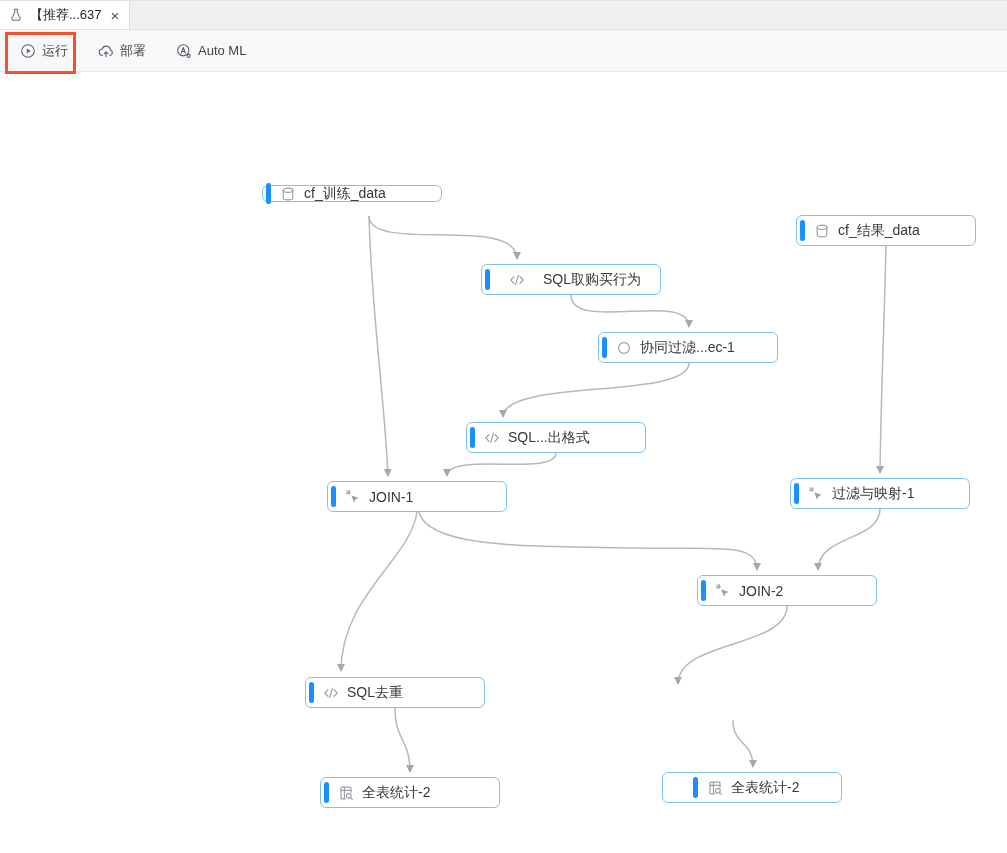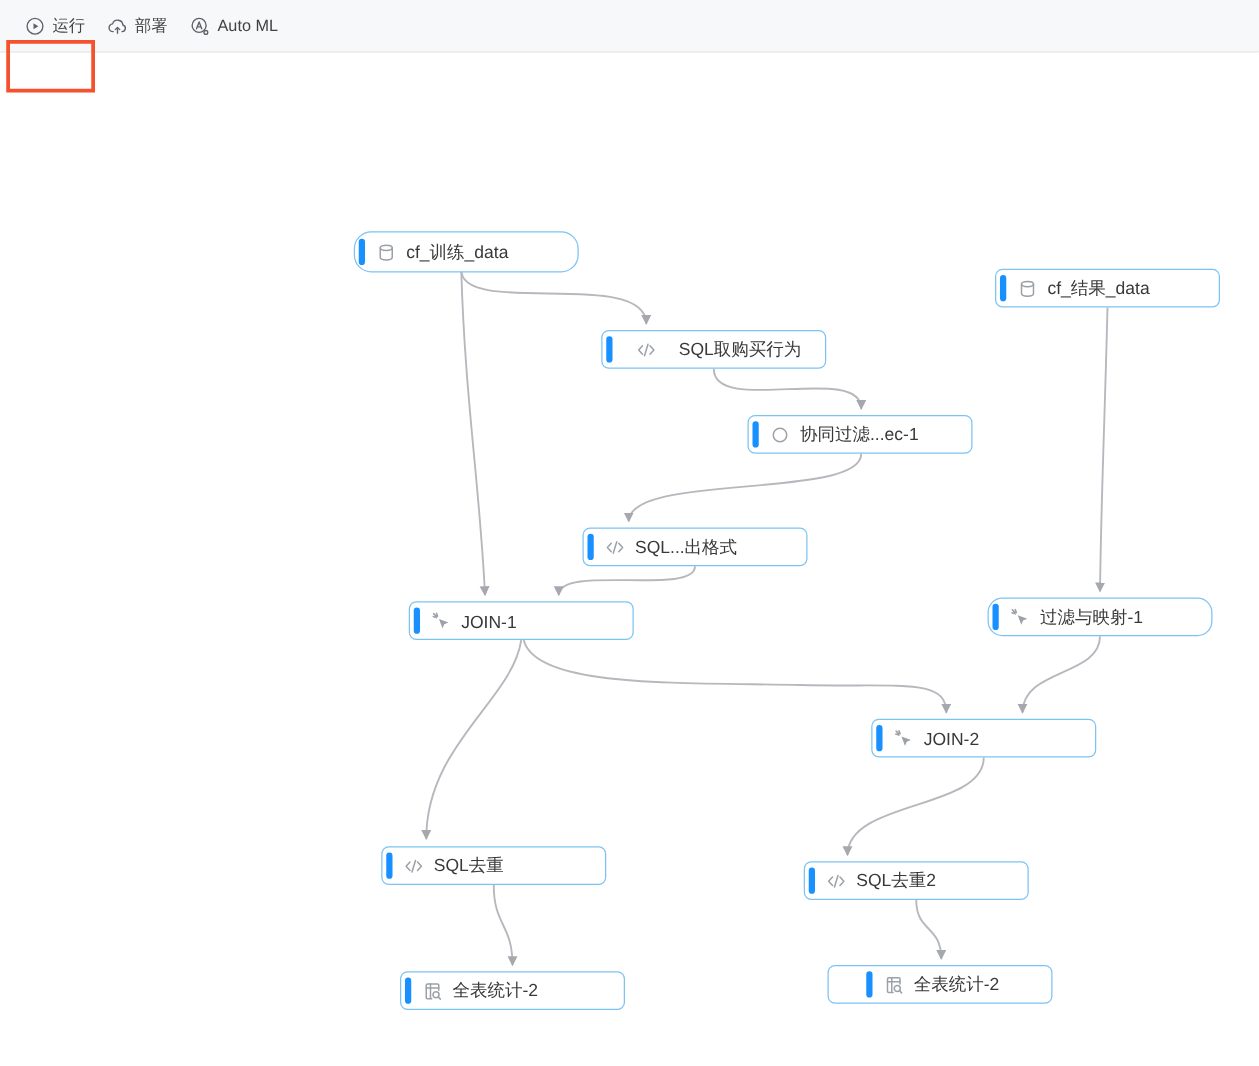--- a/index.html
+++ b/index.html
@@ -35,21 +35,21 @@
     display:flex;align-items:stretch;
   }
   .tab{
     background:#fff;display:flex;align-items:center;gap:7px;padding:0 10px 0 9px;
     border-right:1px solid #dcdcdc;font-size:13px;color:#262626;cursor:pointer;
   }
   .tab .ticon svg{width:14px;height:14px;stroke:#6f7479;fill:none;stroke-width:1.2;stroke-linecap:round;stroke-linejoin:round;display:block}
   .tab .close{color:#4d4d4d;font-size:15px;line-height:1;margin-left:2px;cursor:pointer}
   .toolbar{
     height:42px;background:#f7f8fa;border-bottom:1px solid #e7e7e7;
-    display:flex;align-items:center;padding-left:20px;gap:18px;
+    display:flex;align-items:center;padding-left:20px;gap:30px;
   }
   .tool{display:flex;align-items:center;gap:6px;font-size:13px;color:#434343;cursor:pointer;background:none;border:none;padding:0}
   .tool svg{width:16px;height:16px;stroke:#5f6368;fill:none;stroke-width:1.1;stroke-linecap:round;stroke-linejoin:round;display:block}
   
   .highlight{
     position:absolute;left:5px;top:32px;width:71px;height:42px;
     border:3px solid var(--highlight);z-index:10;pointer-events:none;
   }
 </style>
 </head>
@@ -69,21 +69,21 @@
       <path d="M556,453 C556,477 447,451 447,476" class="edge" marker-end="url(#arrowhead)"></path>
       <path d="M886,246 C884,330 881,395 880,473" class="edge" marker-end="url(#arrowhead)"></path>
       <path d="M417,512 C410,560 341,596 341,671" class="edge" marker-end="url(#arrowhead)"></path>
       <path d="M419,512 C428,550 540,546 640,548 C720,550 757,542 757,570" class="edge" marker-end="url(#arrowhead)"></path>
       <path d="M880,509 C880,541 818,535 818,570" class="edge" marker-end="url(#arrowhead)"></path>
       <path d="M787,606 C787,648 678,640 678,684" class="edge" marker-end="url(#arrowhead)"></path>
       <path d="M395,708 C395,741 410,739 410,772" class="edge" marker-end="url(#arrowhead)"></path>
       <path d="M733,720 C733,746 753,740 753,767" class="edge" marker-end="url(#arrowhead)"></path>
     </svg>
 
-<div class="node" style="left: 283px; top: 185px; width: 180px; height: 33px; border-radius: 14px;">
+<div class="node" style="left: 262px; top: 185px; width: 180px; height: 17px;">
       <span class="bar"></span>
       <span class="nicon">
         <svg viewBox="0 0 16 16">
           <ellipse cx="8" cy="4.2" rx="4.8" ry="2.1"></ellipse>
           <path d="M3.2 4.2v7.6c0 1.2 2.1 2.1 4.8 2.1s4.8-.9 4.8-2.1V4.2"></path>
         </svg>
       </span>
       <span class="nlabel">cf_训练_data</span>
     </div>
     <div class="node" style="left: 796px; top: 215px; width: 180px; height: 31px;">
@@ -126,21 +126,21 @@
     <div class="node" style="left: 327px; top: 481px; width: 180px; height: 31px;">
       <span class="bar"></span>
       <span class="nicon">
         <svg viewBox="0 0 16 16">
           <path d="M1.6 4.2 4.1 5.1M4.2 1.6 5.1 4.1M1.9 1.9 3.9 3.9"></path>
           <path d="M6.2 6.2l7.6 2.8-3.4 1.4-1.4 3.4z" fill="#9ba1a7" stroke="none"></path>
         </svg>
       </span>
       <span class="nlabel">JOIN-1</span>
     </div>
-    <div class="node" style="left: 790px; top: 478px; width: 180px; height: 31px; border-radius: 12px;">
+    <div class="node" style="left: 790px; top: 478px; width: 180px; height: 31px;">
       <span class="bar"></span>
       <span class="nicon">
         <svg viewBox="0 0 16 16">
           <path d="M1.6 4.2 4.1 5.1M4.2 1.6 5.1 4.1M1.9 1.9 3.9 3.9"></path>
           <path d="M6.2 6.2l7.6 2.8-3.4 1.4-1.4 3.4z" fill="#9ba1a7" stroke="none"></path>
         </svg>
       </span>
       <span class="nlabel">过滤与映射-1</span>
     </div>
     <div class="node" style="left: 697px; top: 575px; width: 180px; height: 31px;">
@@ -154,29 +154,20 @@
       <span class="nlabel">JOIN-2</span>
     </div>
     <div class="node" style="left: 305px; top: 677px; width: 180px; height: 31px;">
       <span class="bar"></span>
       <span class="nicon">
         <svg viewBox="0 0 16 16">
           <path d="M5 4.6 1.9 8 5 11.4M11 4.6 14.1 8 11 11.4M9.4 3.4 6.6 12.6"></path>
         </svg>
       </span>
       <span class="nlabel">SQL去重</span>
-    </div>
-    <div class="node" style="left: 643px; top: 689px; width: 180px; height: 31px;">
-      <span class="bar"></span>
-      <span class="nicon">
-        <svg viewBox="0 0 16 16">
-          <path d="M5 4.6 1.9 8 5 11.4M11 4.6 14.1 8 11 11.4M9.4 3.4 6.6 12.6"></path>
-        </svg>
-      </span>
-      <span class="nlabel">SQL去重2</span>
     </div>
     <div class="node" style="left: 320px; top: 777px; width: 180px; height: 31px;">
       <span class="bar"></span>
       <span class="nicon">
         <svg viewBox="0 0 16 16">
           <path d="M13 7.2V3.1c0-.6-.4-1-1-1H4c-.6 0-1 .4-1 1v9.8c0 .6.4 1 1 1h3.4"></path>
           <path d="M3 5.4h10M6.4 2.1v11"></path>
           <circle cx="10.8" cy="10.8" r="2.4"></circle>
           <path d="M12.6 12.6 14.3 14.3"></path>
         </svg>
@@ -191,20 +182,31 @@
           <path d="M3 5.4h10M6.4 2.1v11"></path>
           <circle cx="10.8" cy="10.8" r="2.4"></circle>
           <path d="M12.6 12.6 14.3 14.3"></path>
         </svg>
       </span>
       <span class="nlabel">全表统计-2</span>
     </div>
   </div>
 
 <div class="header">
+  <div class="tabbar">
+    <div class="tab">
+      <span class="ticon">
+        <svg viewBox="0 0 16 16">
+            <path d="M5.6 1.5h4.8M6.6 1.5v3.4L3.3 11.6a1.7 1.7 0 0 0 1.5 2.4h6.4a1.7 1.7 0 0 0 1.5-2.4L9.4 4.9V1.5"></path>
+          </svg>
+      </span>
+      <span>【推荐...637</span>
+      <span class="close">×</span>
+    </div>
+  </div>
   <div class="toolbar">
     <div class="tool">
       <span>
         <svg viewBox="0 0 16 16">
             <circle cx="8" cy="8" r="6.3"></circle>
             <path d="M6.8 5.6v4.8L10.7 8z" fill="#5f6368" stroke="none"></path>
           </svg>
       </span>
       <span>运行</span>
     </div>

